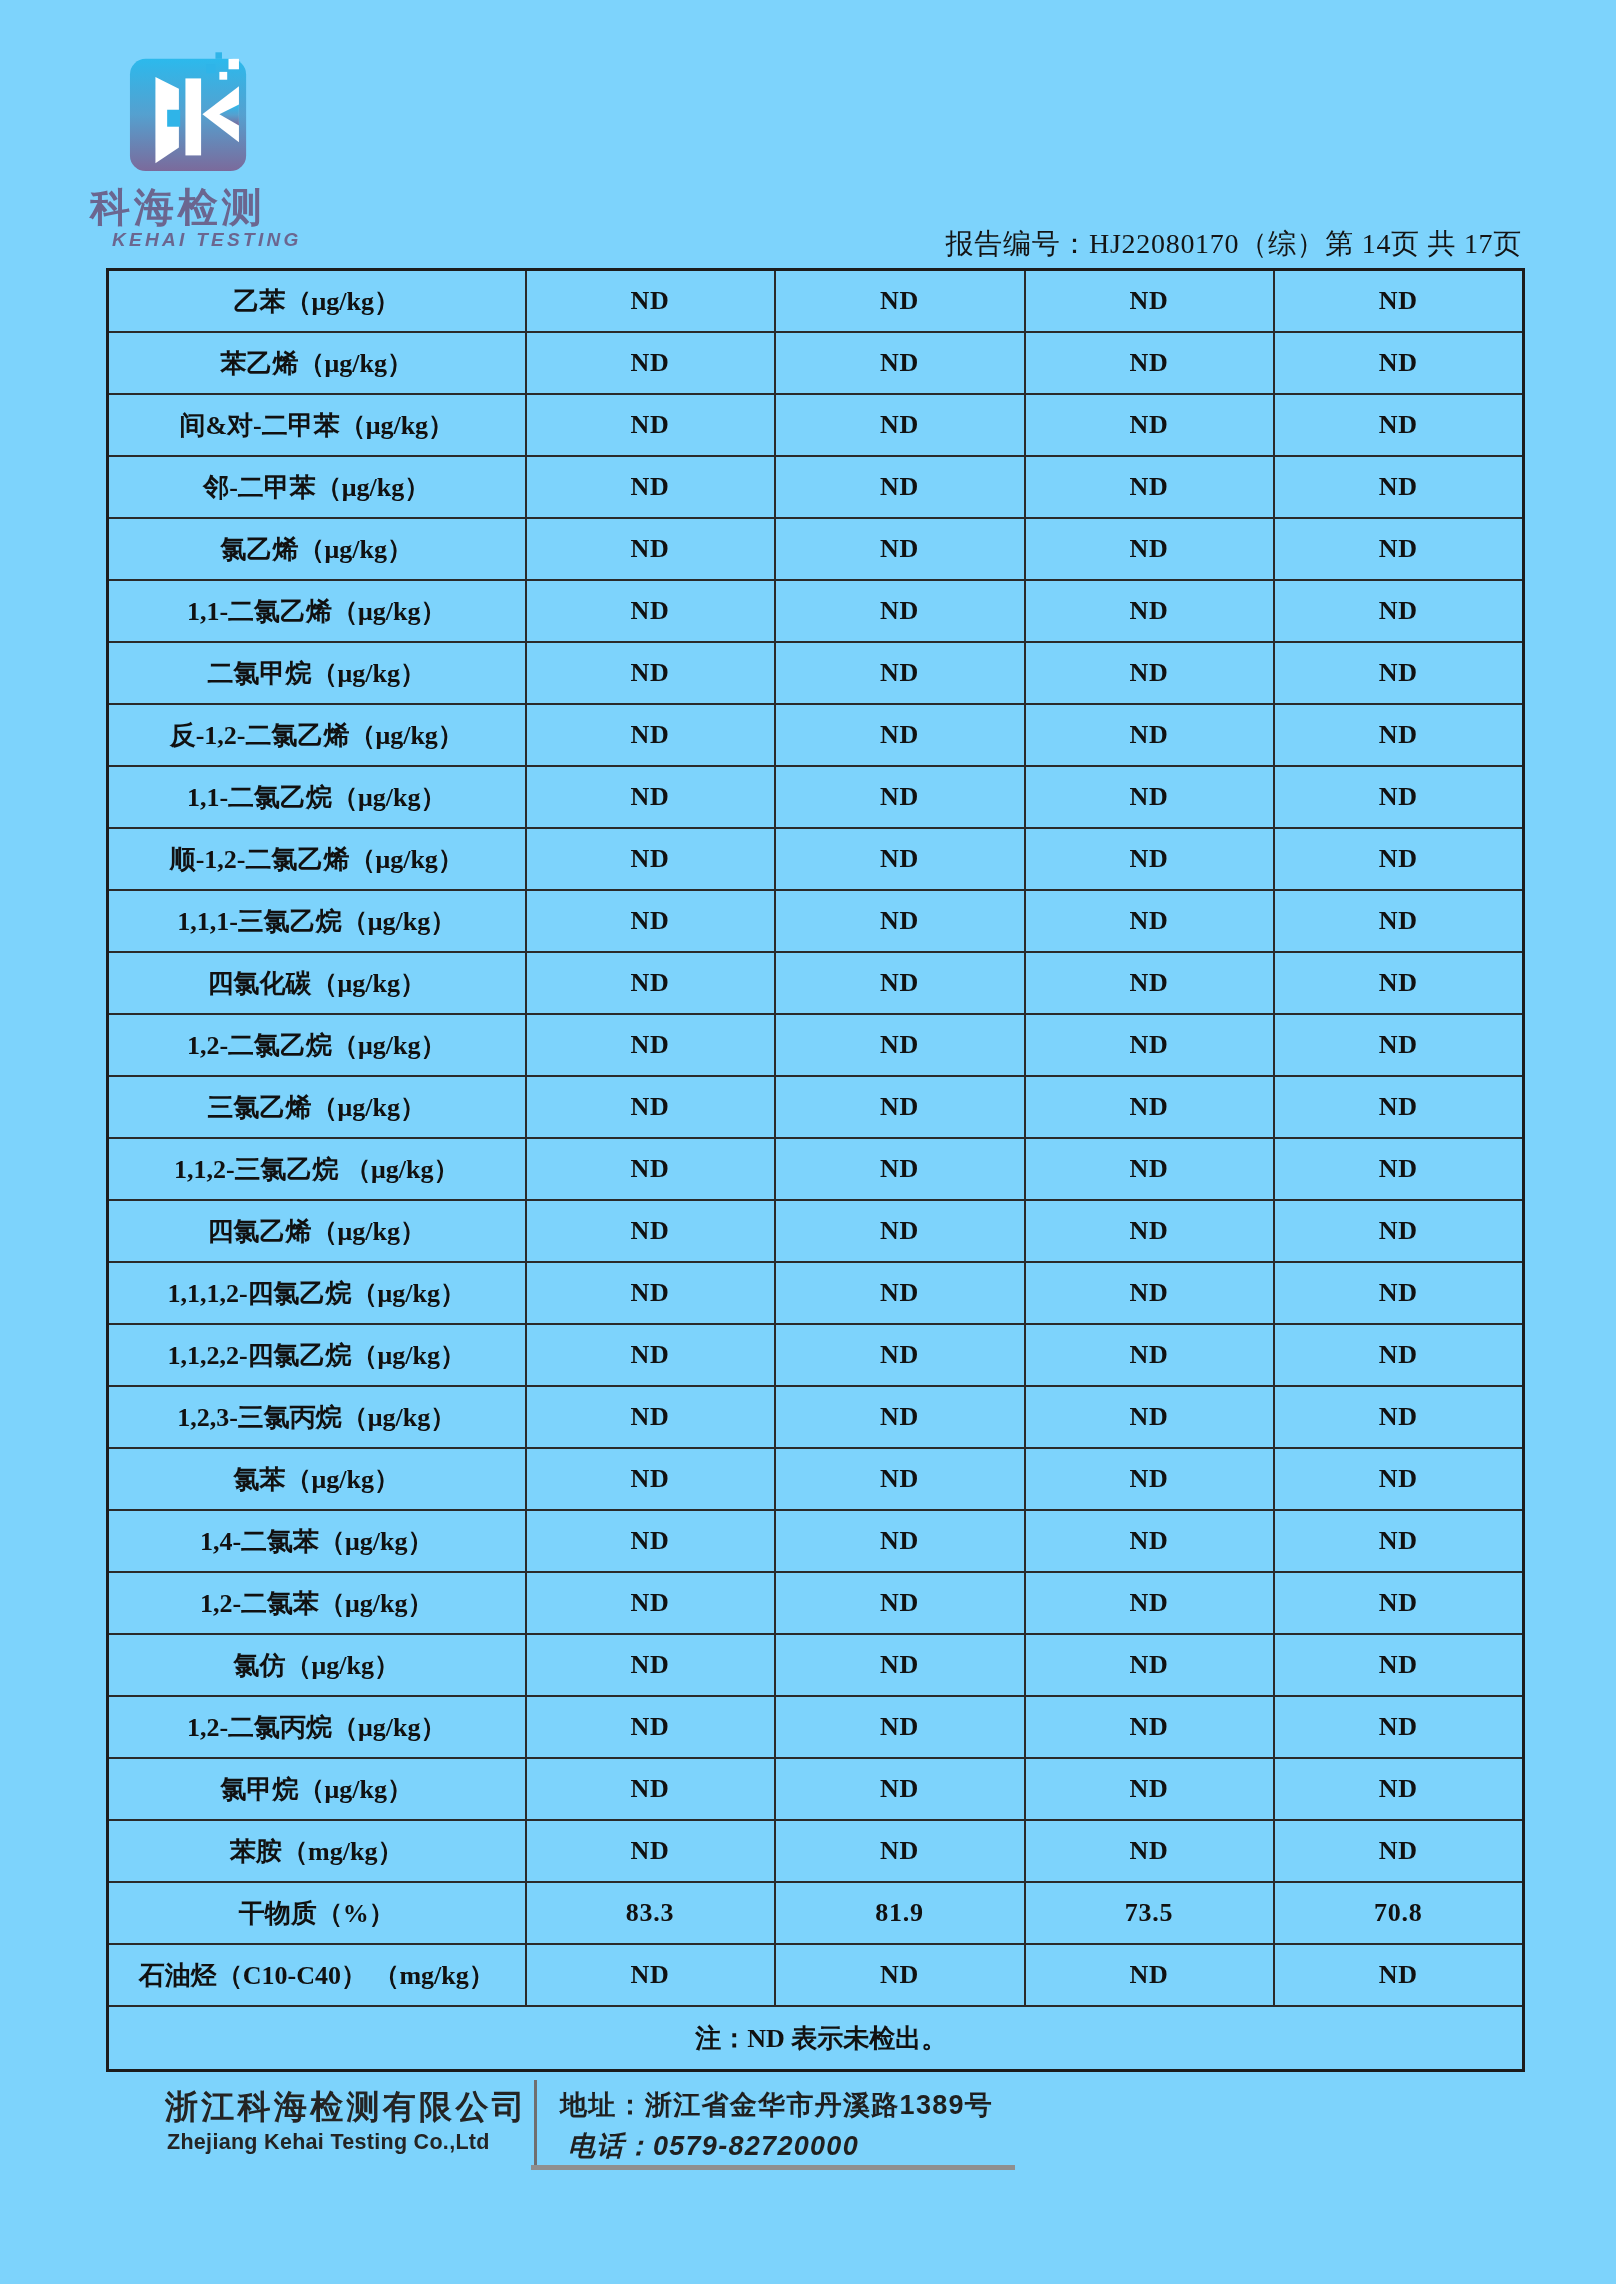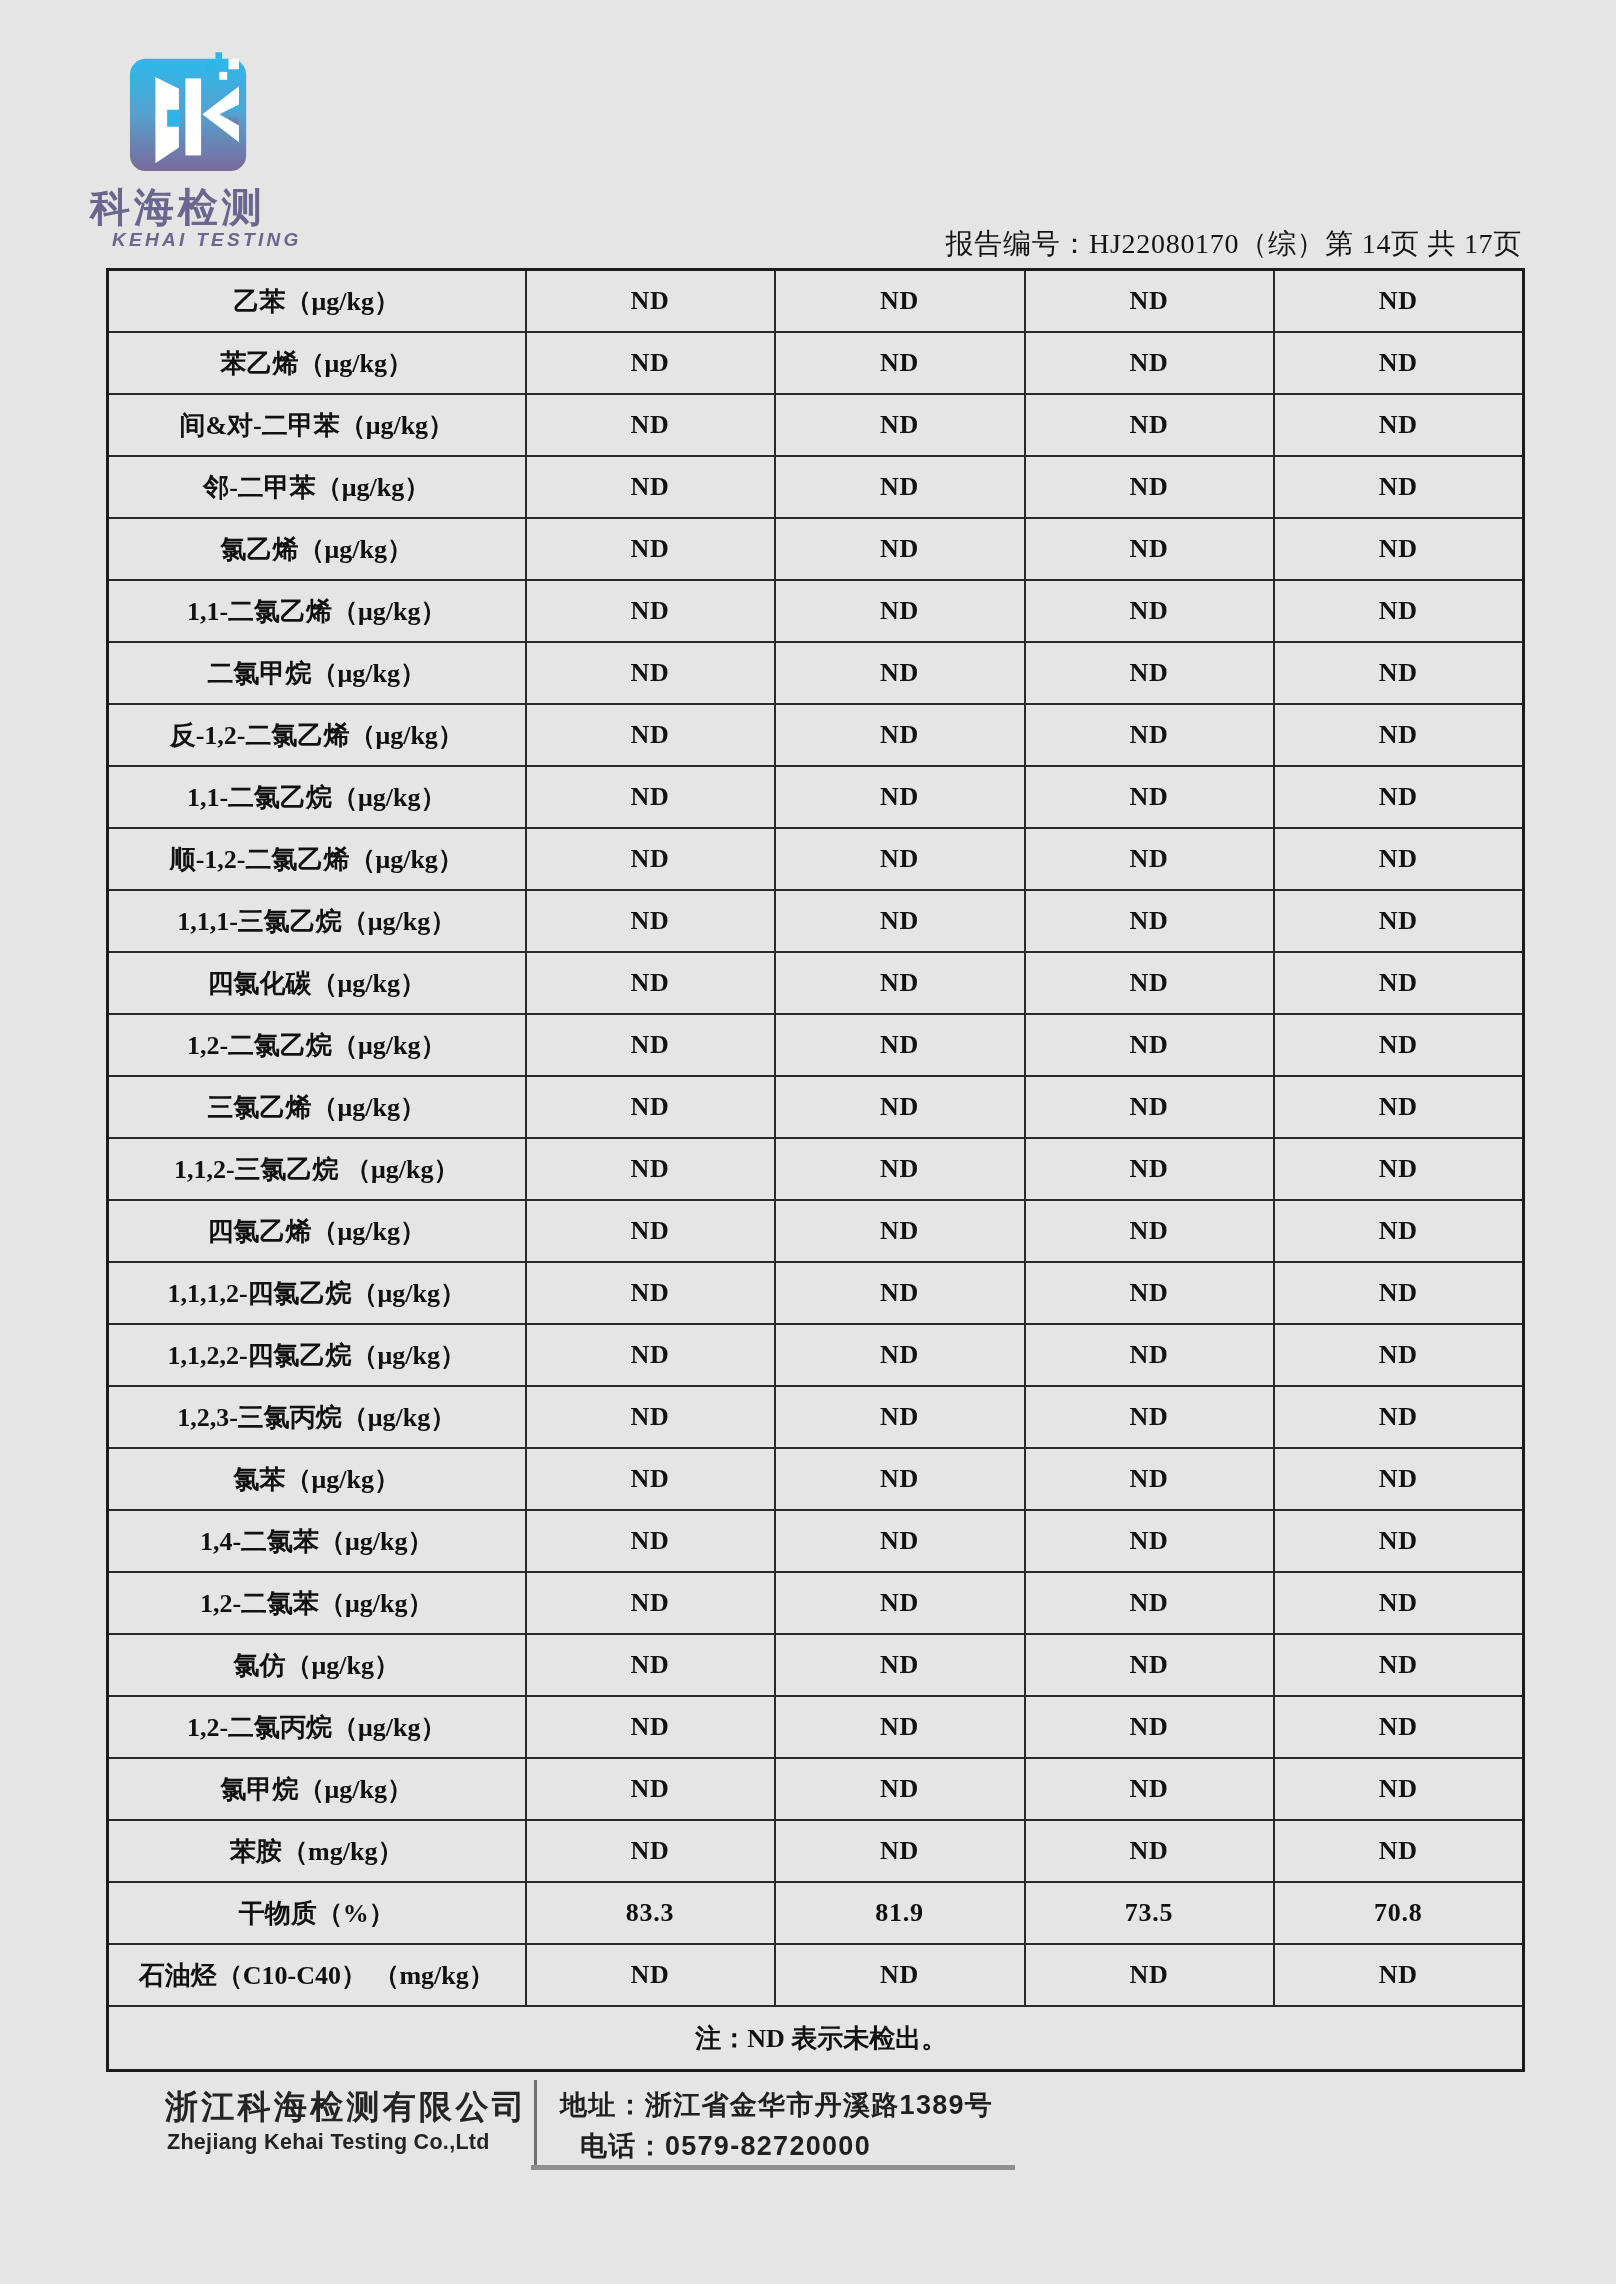--- a/index.html
+++ b/index.html
@@ -1,19 +1,19 @@
 <!DOCTYPE html>
 <html style="font-size:10.4px"><head>
 <meta charset="utf-8">
 <style>
   html,body{margin:0;padding:0;background:#ffffff;}
   .page{
     position:relative;
     width:1616px;height:2284px;
-    background:#e5e5e5;
+    background:#7dd3fc;
     font-family:"Liberation Serif", serif;
     color:#1a1a1a;
     overflow:hidden;
   }
   
   .logo-mark{position:absolute;left:128px;top:51px;width:124px;height:124px;}
   .logo-cn{
     position:absolute;left:90px;top:180px;width:209px;
     font-family:"Liberation Sans", sans-serif;
     font-size:40px;font-weight:600;letter-spacing:3.9px;
@@ -68,24 +68,24 @@
     position:absolute;left:534px;top:2080px;width:2.6px;height:90px;
     background:#6f6f6f;
   }
   .footer-address{
     position:absolute;left:560px;top:2087px;
     font-family:"Liberation Sans", sans-serif;
     font-size:27px;font-weight:bold;letter-spacing:1.3px;
     color:#1f1f1f;white-space:nowrap;
   }
   .footer-phone{
-    position:absolute;left:580px;top:2128px;
+    position:absolute;left:568px;top:2128px;
     font-family:"Liberation Sans", sans-serif;
     font-size:27px;font-weight:bold;letter-spacing:1.3px;
-    color:#1f1f1f;white-space:nowrap;
+    color:#1f1f1f;white-space:nowrap;font-style:italic;
   }
   .footer-rule{
     position:absolute;left:531px;top:2165px;width:484px;height:4.6px;
     background:#8f8f8f;
   }
 </style>
 </head>
 <body>
 
 <div class="page">

